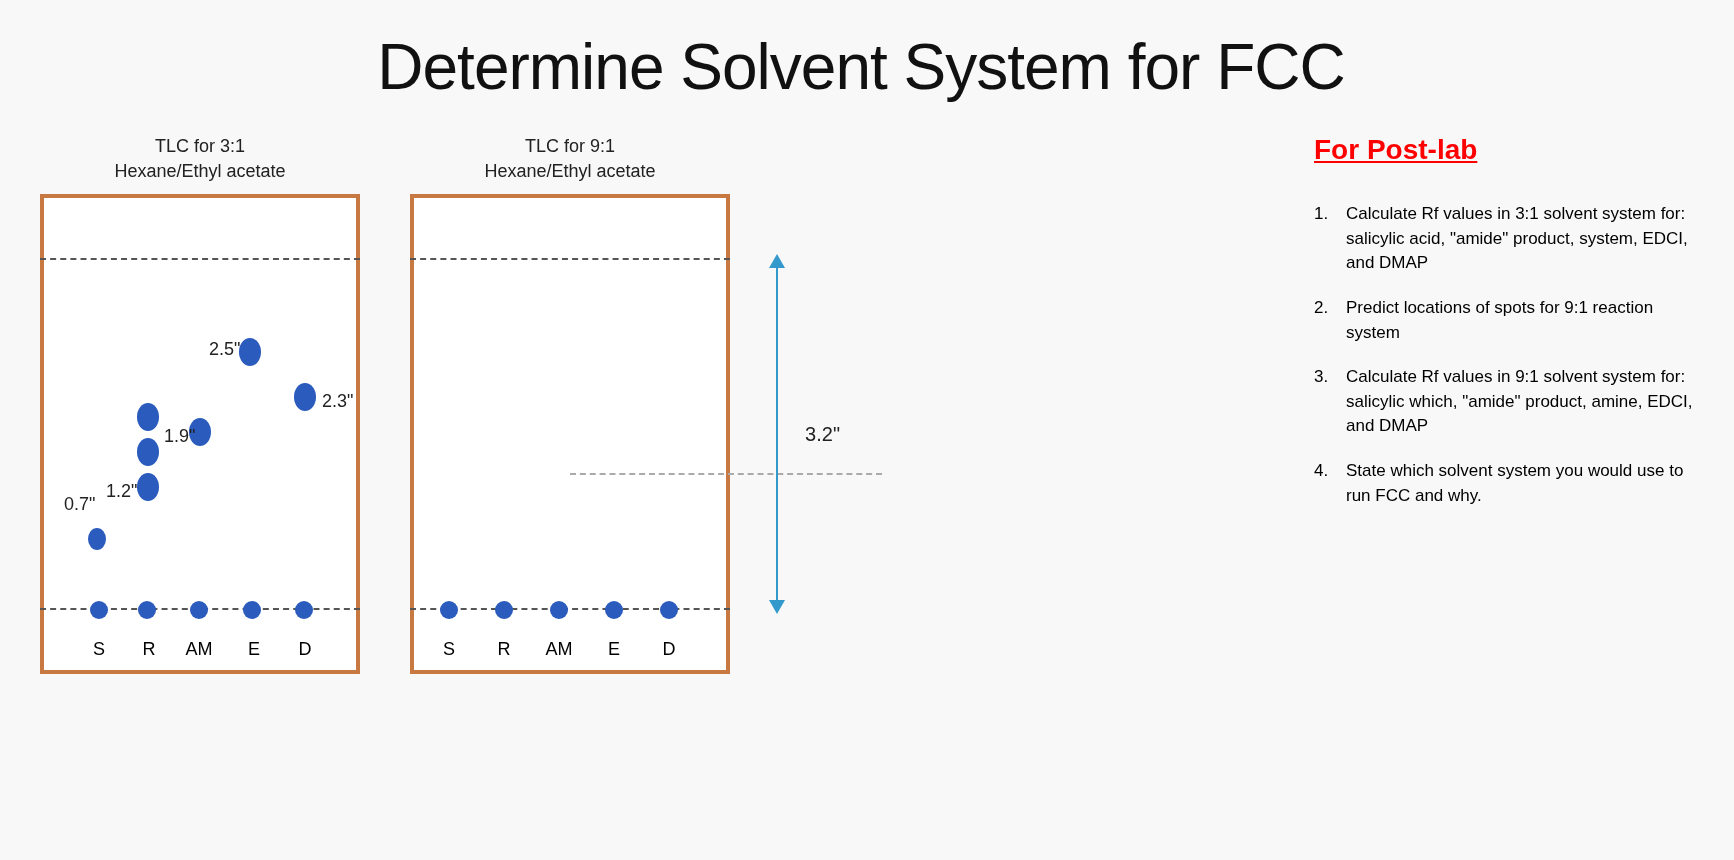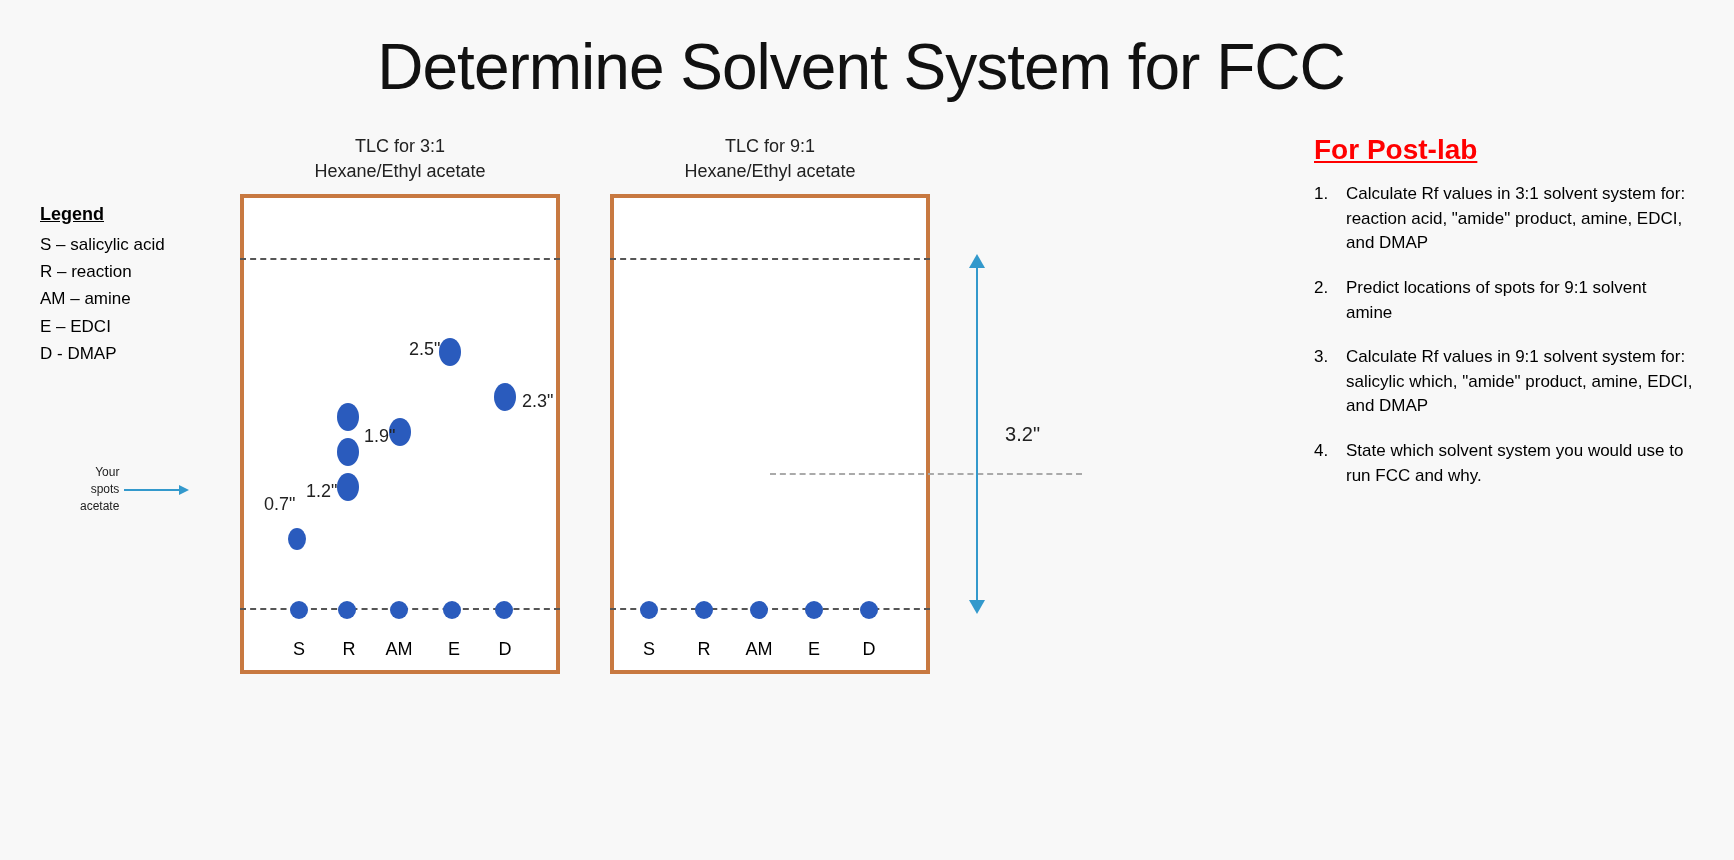--- a/index.html
+++ b/index.html
@@ -144,21 +144,21 @@
       width: 380px;
       flex-shrink: 0;
       padding-top: 10px;
     }
 
     .postlab-title {
       font-size: 28px;
       font-weight: bold;
       color: red;
       text-decoration: underline;
-      margin-bottom: 16px;
+      margin-bottom: 36px;
     }
 
     .postlab-list {
       list-style: none;
       padding: 0;
     }
 
     .postlab-list li {
       font-size: 17px;
       line-height: 1.45;
@@ -172,28 +172,20 @@
       min-width: 22px;
     }
   </style>
 </head>
 <body>
 
 <h1 class="page-title">Determine Solvent System for FCC</h1>
 
 <div class="main-content">
 
-  <div class="legend-section">
-    <div class="legend-title">Legend</div>
-    <div class="legend-item">S – salicylic acid</div>
-    <div class="legend-item">R – reaction</div>
-    <div class="legend-item">AM – amine</div>
-    <div class="legend-item">E – EDCI</div>
-    <div class="legend-item">D - DMAP</div>
-  </div>
 
   <div class="tlc-section">
 
     <div class="tlc-plate-container">
       <div class="tlc-label">
         <span>TLC for 3:1</span><br>
         <span>Hexane/Ethyl acetate</span>
       </div>
       <div style="position:relative;">
         <div class="tlc-plate">
@@ -315,25 +307,25 @@
       </div>
     </div>
 
   </div>
 
   <div class="postlab-section">
     <div class="postlab-title">For Post-lab</div>
     <ol class="postlab-list">
       <li>
         <span class="num">1.</span>
-        <span>Calculate Rf values in 3:1 solvent system for: reaction acid, "amide" product, amine, EDCI, and DMAP</span>
+        <span>Calculate Rf values in 3:1 solvent system for: salicylic acid, "amide" product, system, EDCI, and DMAP</span>
       </li>
       <li>
         <span class="num">2.</span>
-        <span>Predict locations of spots for 9:1 solvent amine</span>
+        <span>Predict locations of spots for 9:1 reaction system</span>
       </li>
       <li>
         <span class="num">3.</span>
         <span>Calculate Rf values in 9:1 solvent system for: salicylic which, "amide" product, amine, EDCI, and DMAP</span>
       </li>
       <li>
         <span class="num">4.</span>
         <span>State which solvent system you would use to run FCC and why.</span>
       </li>
     </ol>

